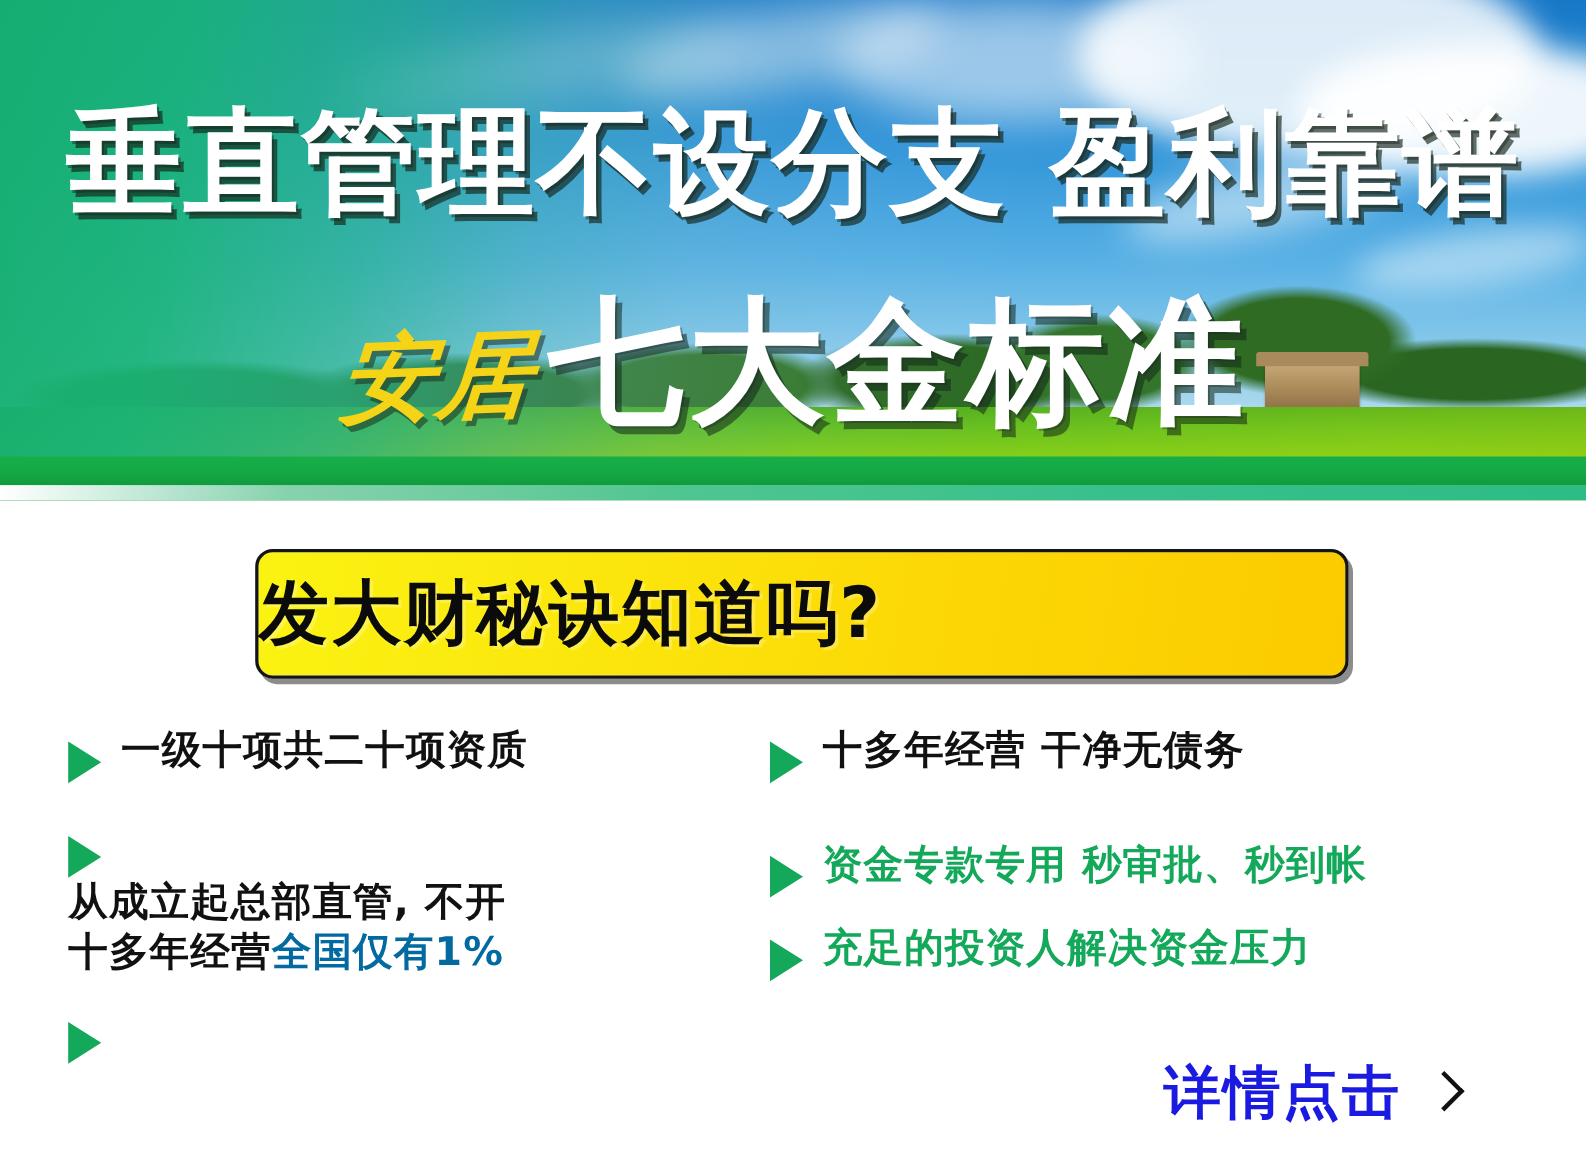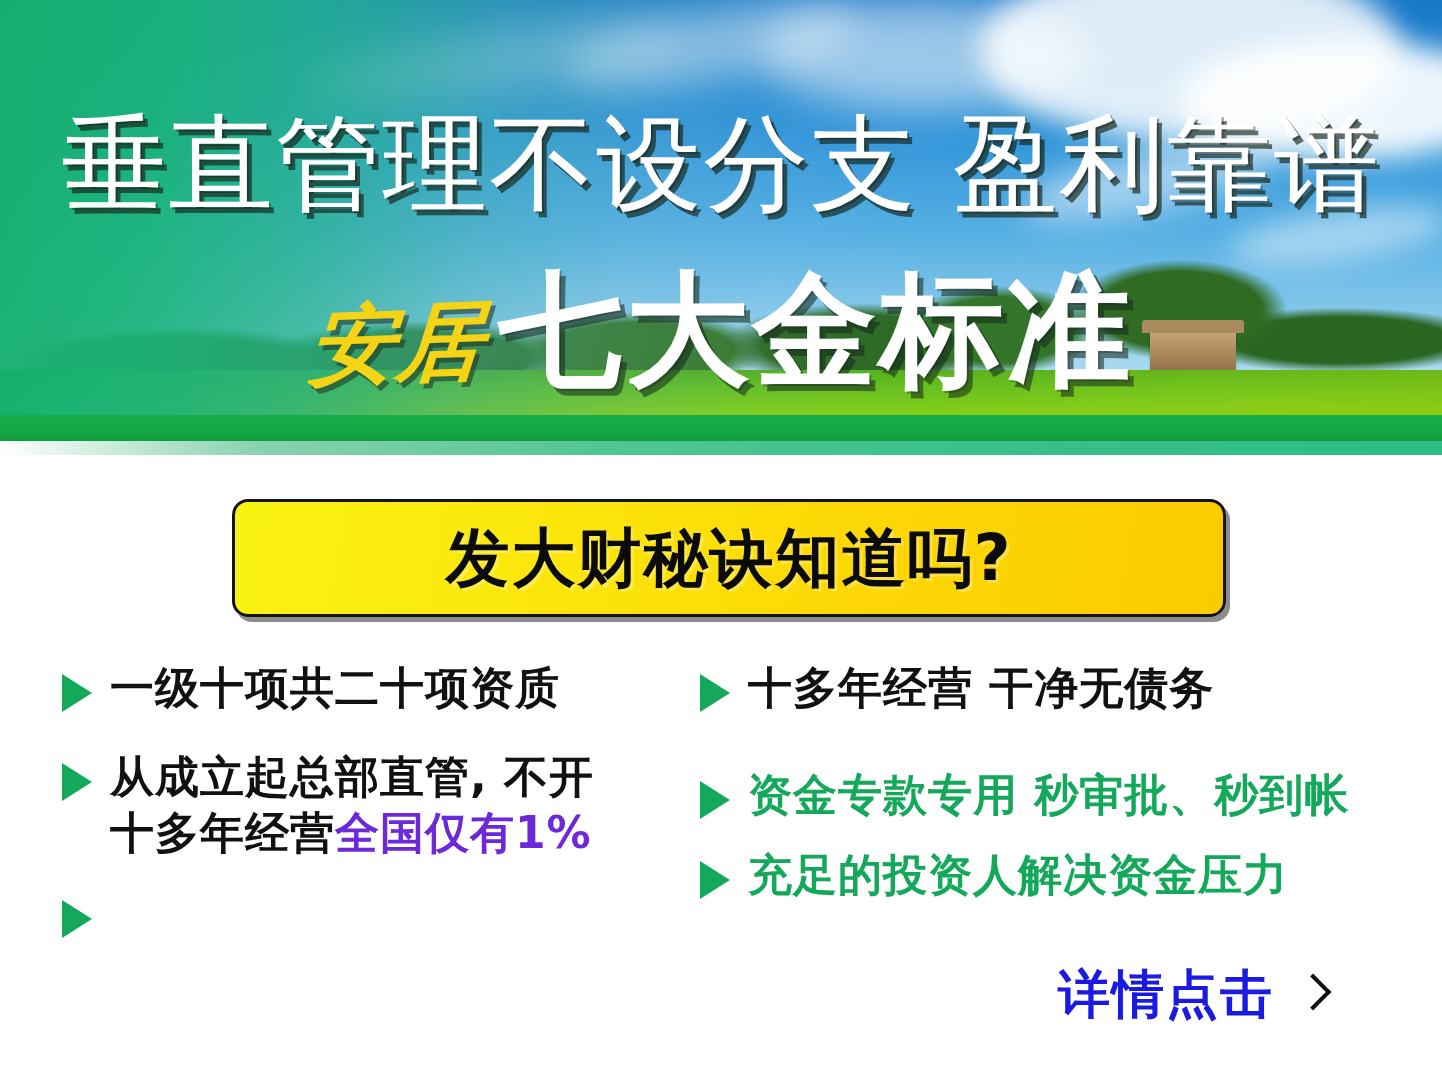--- a/index.html
+++ b/index.html
@@ -72,23 +72,23 @@
     position:absolute;left:0;right:0;bottom:14px;height:26px;
     background:linear-gradient(to bottom,#17ae49 0%,#14a844 60%,#119a3e 100%);
   }
   .greenbar-soft{
     position:absolute;left:0;right:0;bottom:0;height:14px;
     background:linear-gradient(to right,rgba(255,255,255,1) 0%,rgba(150,215,185,.85) 18%,rgba(78,198,150,.95) 42%,rgba(56,192,140,1) 70%,rgba(45,188,132,1) 100%);
   }
 
   
   .head1{
-    position:absolute;left:0;right:0;top:112px;text-align:center;
-    font-family:"DejaVu Sans","Liberation Sans",sans-serif;
-    font-weight:normal;font-size:105px;line-height:1;color:#ffffff;
+    position:absolute;left:0;right:0;top:96px;text-align:center;
+    font-family:"DejaVu Sans","Liberation Sans",sans-serif;
+    font-weight:bold;font-size:105px;line-height:1;color:#ffffff;
     letter-spacing:2px;
     text-shadow:5px 6px 0 rgba(20,35,25,.65), 2px 2px 0 rgba(20,35,25,.45);
     white-space:nowrap;
   }
   .head2row{
     position:absolute;left:0;right:0;top:268px;
     display:flex;align-items:flex-end;justify-content:center;white-space:nowrap;
   }
   .anju{
     font-family:"DejaVu Sans","Liberation Sans",sans-serif;
@@ -104,21 +104,21 @@
     letter-spacing:3px;
     text-shadow:6px 7px 0 rgba(20,40,25,.55), 2px 2px 0 rgba(20,40,25,.35);
   }
 
   
   .yellowbar{
     position:absolute;left:232px;top:499px;width:988px;height:112px;
     border-radius:16px;border:3px solid #141414;
     background:linear-gradient(100deg,#faf312 0%,#fbe60c 32%,#fcd705 64%,#fbcb00 100%);
     box-shadow:4px 5px 0 rgba(0,0,0,.45);
-    display:flex;align-items:center;justify-content:center;
+    display:flex;align-items:center;justify-content:flex-start;
   }
   .yellowbar-text{
     font-family:"DejaVu Sans","Liberation Sans",sans-serif;
     font-weight:bold;font-size:64px;line-height:1;color:#0b0b0b;
     letter-spacing:2px;white-space:nowrap;
     text-shadow:3px 3px 0 rgba(255,255,255,.25);
   }
 
   
   .features{position:absolute;left:0;top:660px;width:1442px;height:300px;}
@@ -127,29 +127,29 @@
   .col-right{left:700px;width:700px;}
 
   .feat{display:flex;align-items:flex-start;margin-bottom:24px;}
   .tri{
     flex:0 0 auto;margin-top:14px;margin-right:18px;
     width:0;height:0;border-top:19px solid transparent;border-bottom:19px solid transparent;
     border-left:30px solid #13a85a;
   }
   .feat-text{
     font-family:"DejaVu Sans","Liberation Sans",sans-serif;
-    font-weight:bold;font-size:44px;line-height:1.26;color:#111111;
+    font-weight:bold;font-size:36px;line-height:1.26;color:#111111;
     letter-spacing:1px;
   }
   .feat-text.green{color:#13a85a;}
-  .hl{color:#6d28d9;text-align:center;}
+  .hl{color:#0369a1;text-align:center;}
 
   
   .r1{margin-bottom:34px;}
-  .r2{margin-bottom:26px;}
+  .r2{margin-bottom:26px;flex-direction:column;}
   .rr1{margin-bottom:52px;}
   .rr2{margin-bottom:46px;}
 
   
   .cta{
     position:absolute;left:1058px;top:968px;
     display:flex;align-items:center;gap:24px;cursor:pointer;
   }
   .cta-text{
     font-family:"DejaVu Sans","Liberation Sans",sans-serif;

